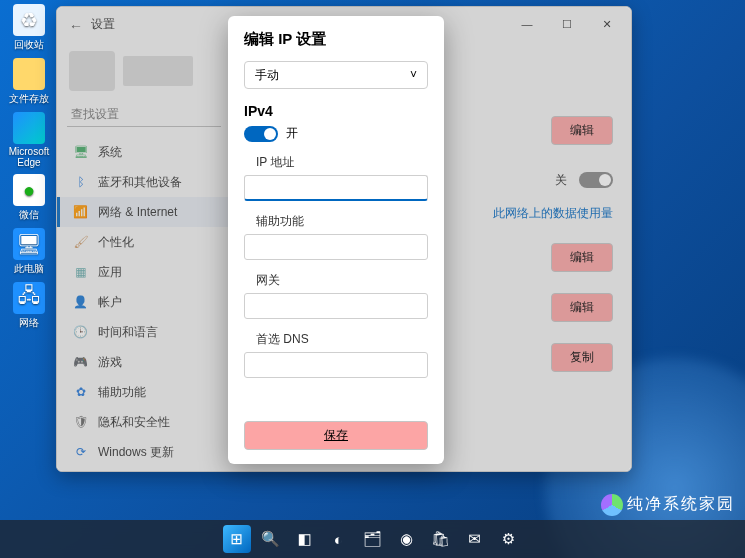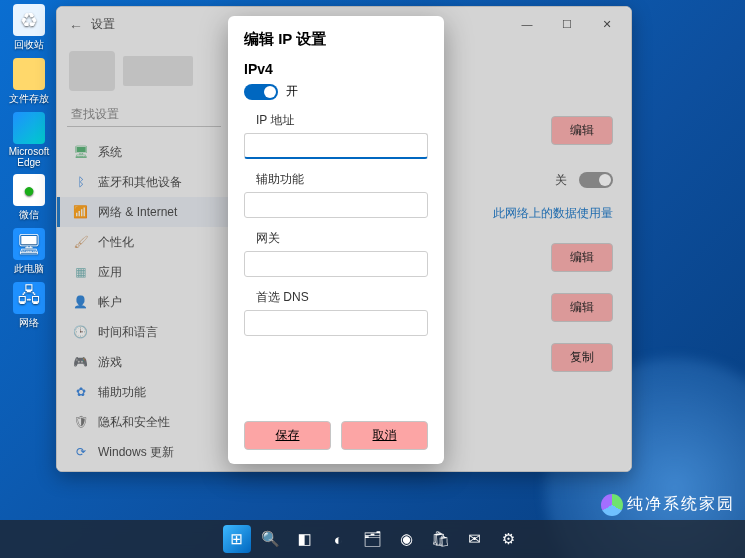--- a/index.html
+++ b/index.html
@@ -187,29 +187,32 @@
       <div class="setting-row">
           <button class="btn">复制</button>
         </div>
     </div>
   </div>
   <div class="dim"></div>
 </div>
 
 <div class="dialog">
   <div class="dlg-title">编辑 IP 设置</div>
+  <div class="select">
+    <span>手动</span>
+    <span>˅</span>
+  </div>
   <div class="sect">IPv4</div>
   <div class="switchrow">
     <div class="switch"></div>
     <span>开</span>
   </div>
   <div id="fields"><div class="fieldlbl">IP 地址</div><input class="field" style=""><div class="fieldlbl">辅助功能</div><input class="field plain" style=""><div class="fieldlbl">网关</div><input class="field plain" style=""><div class="fieldlbl">首选 DNS</div><input class="field plain" style=""></div>
   <div class="dlg-buttons">
     <button class="btn">保存</button>
-    <button class="btn">取消</button>
   </div>
 </div>
 
 <div class="taskbar">
   <div id="tb" style="display: flex; gap: 6px;">
       <div class="tbicon start">⊞</div>
       <div class="tbicon">🔍</div>
       <div class="tbicon">◧</div>
       <div class="tbicon">◐</div>
       <div class="tbicon">🗂</div>

